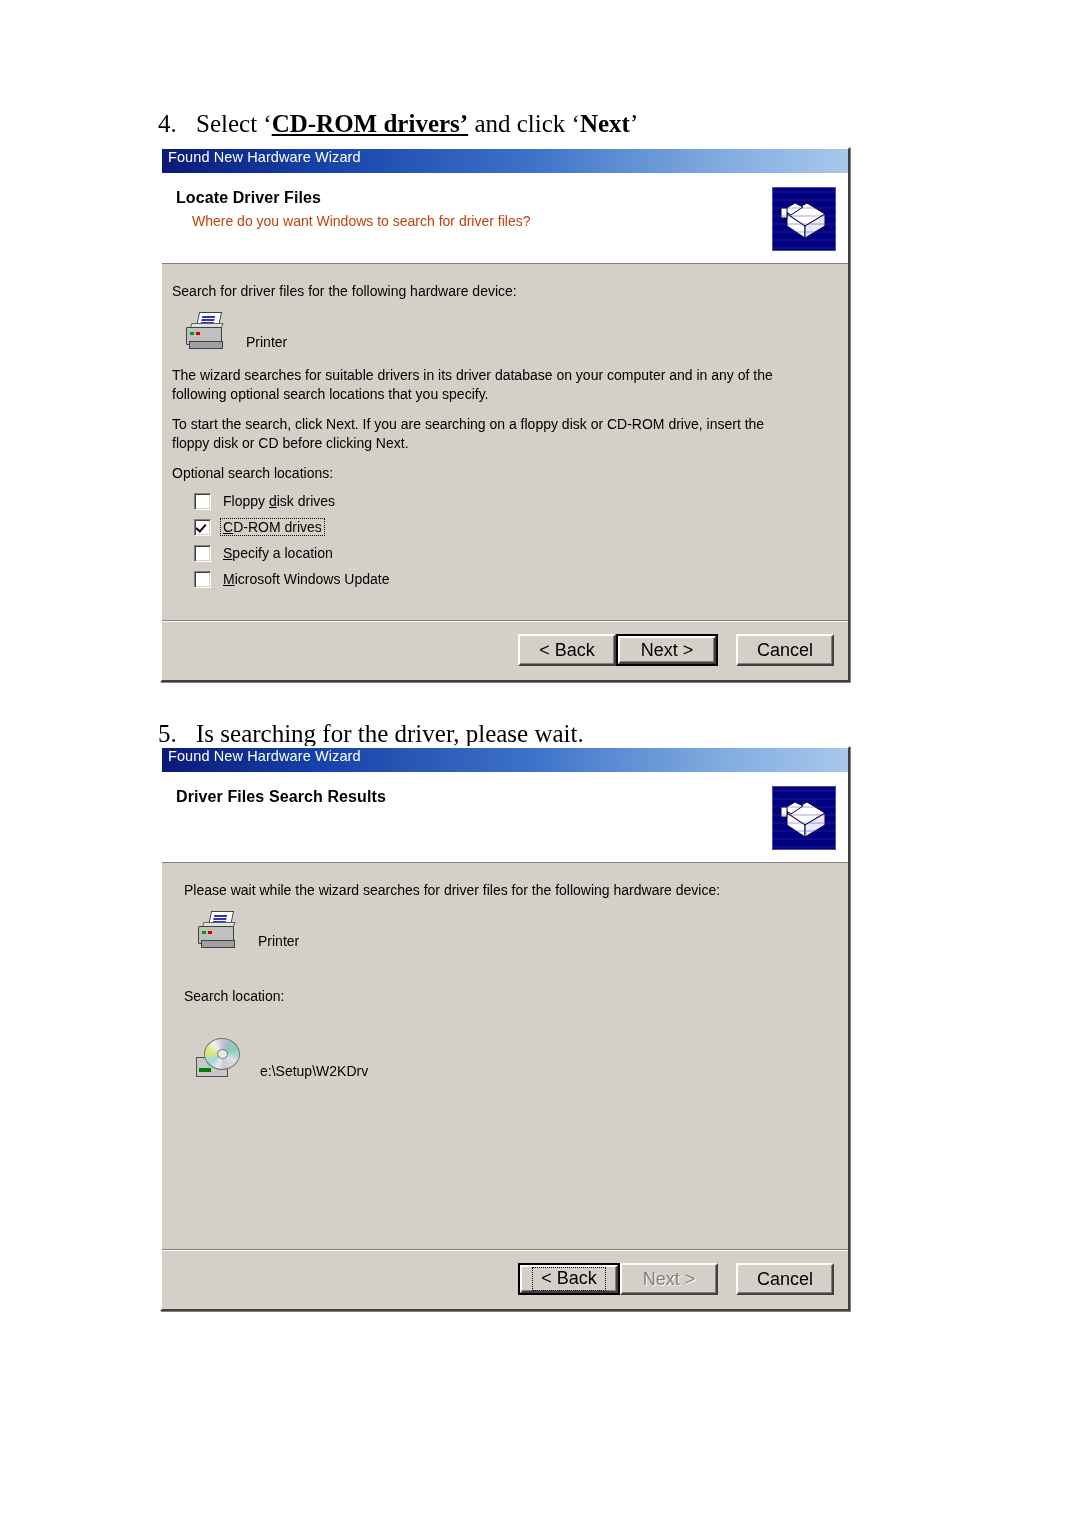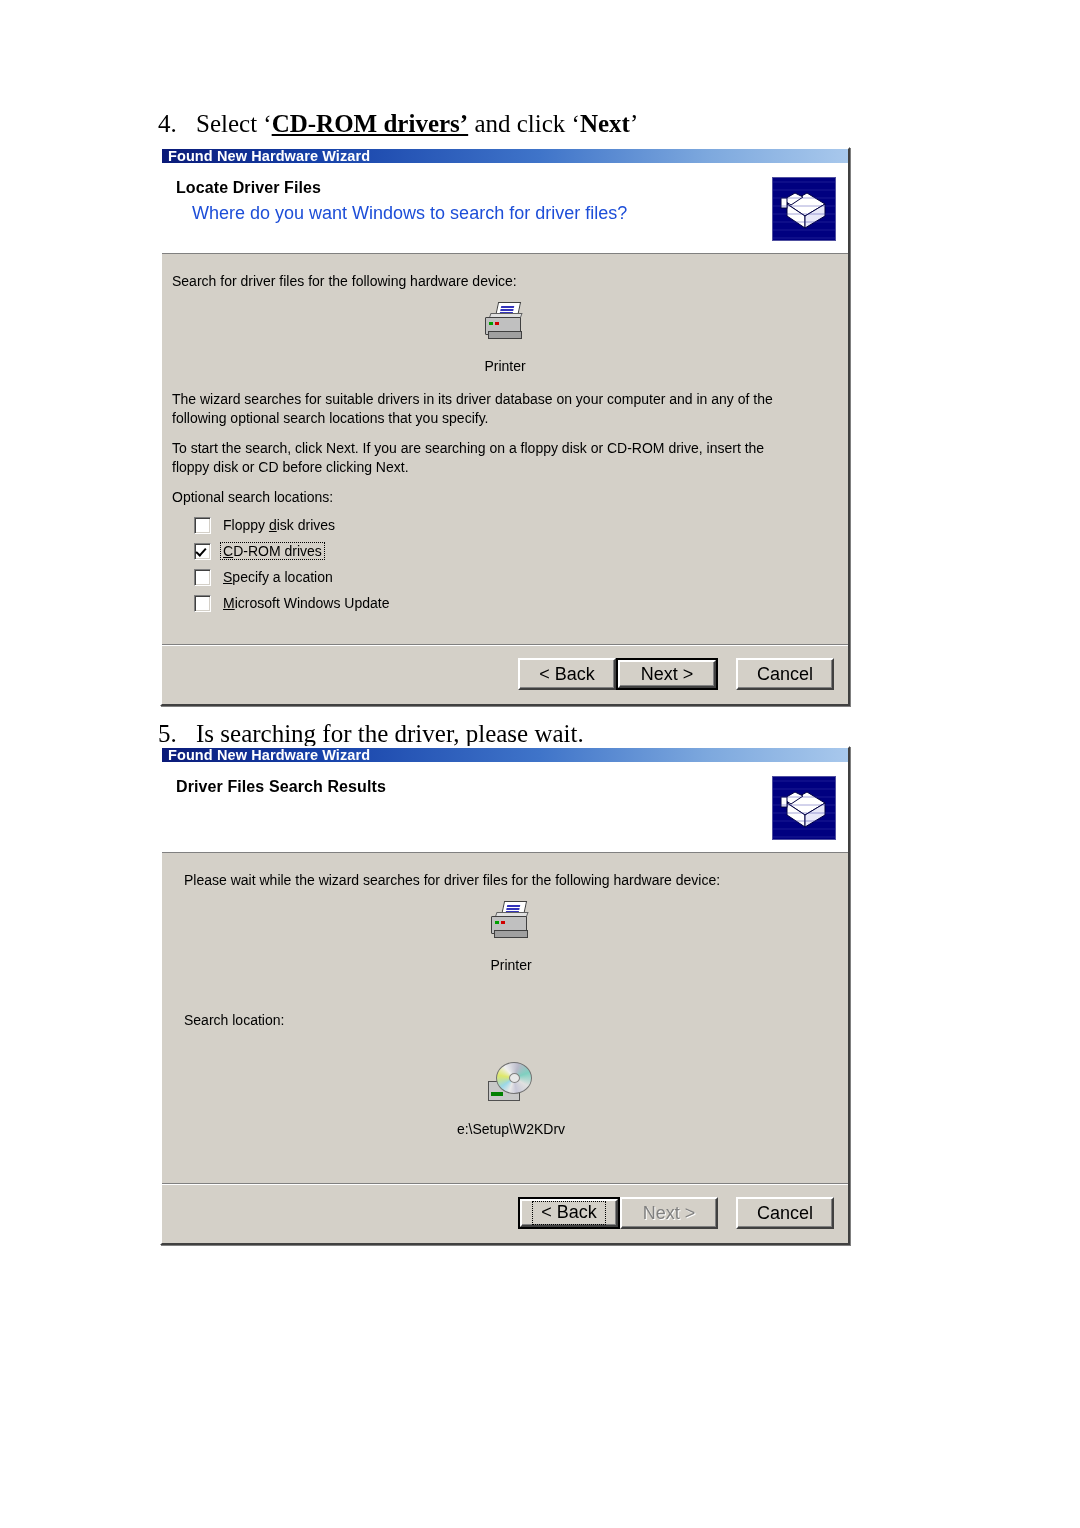--- a/index.html
+++ b/index.html
@@ -38,27 +38,27 @@
     width: 686px;
     background: #d4d0c8;
     border-top: 2px solid #ffffff;
     border-left: 2px solid #ffffff;
     border-right: 2px solid #404040;
     border-bottom: 2px solid #404040;
     box-shadow: 1px 1px 0 0 #808080;
     font-family: "Liberation Sans", sans-serif;
   }
   .titlebar {
-    height: 14px;
+    height: 24px;
     background: linear-gradient(to right, #0a1a78 0%, #1540a8 22%, #3f74c9 55%, #7ea9de 80%, #a8c8ec 100%);
     color: #ffffff;
     font-size: 14.5px;
-    font-weight: bold;
-    display: flex;
-    align-items: center;
+    font-weight: normal;
+    display: flex;
+    align-items: flex-start;
     padding-left: 6px;
     letter-spacing: 0.1px;
   }
   .wiz-header {
     background: #ffffff;
     display: flex;
     align-items: flex-start;
     justify-content: space-between;
     padding: 14px 10px 12px 14px;
     border-bottom: 1px solid #808080;
@@ -67,22 +67,22 @@
   }
   .wiz-header-text { padding-top: 2px; }
   .wiz-title {
     font-size: 16px;
     font-weight: bold;
     color: #000000;
     margin-bottom: 6px;
     letter-spacing: 0.1px;
   }
   .wiz-sub {
-    font-size: 18px;
-    color: #1d4ed8;
+    font-size: 14px;
+    color: #c2410c;
     padding-left: 16px;
   }
 
   
   .wiz-icon {
     width: 62px;
     height: 62px;
     flex: 0 0 auto;
     margin-right: 2px;
     background: #000080;
@@ -95,24 +95,23 @@
     position: relative;
     padding: 18px 22px 0 22px;
     box-sizing: border-box;
     font-size: 14px;
     color: #000000;
   }
   .body-line { margin: 0 0 4px 0; line-height: 1.3; }
 
   .device-row {
     display: flex;
-    align-items: center;
+    align-items: flex-end;
     margin: 12px 0 16px 12px;
     gap: 18px;
-    flex-direction: column;
   }
   .device-label { font-size: 14px; }
 
   .para { margin: 0 0 12px 0; line-height: 1.32; max-width: 610px; }
 
   .opt-label { margin: 4px 0 6px 0; }
 
   .checklist { margin-left: 22px; }
   .check-row {
     display: flex;
@@ -363,21 +362,21 @@
           <polygon points="10,22 22,15 30,19 18,27"></polygon>
           <rect x="8" y="20" width="6" height="10"></rect>
         </g>
         <g stroke="#3a3aa8" stroke-width="1" opacity="0.45">
           <path d="M0 4 H62 M0 12 H62 M0 20 H62 M0 28 H62 M0 36 H62 M0 44 H62 M0 52 H62 M0 60 H62"></path>
         </g>
       </svg>
     </div>
   </div>
 
-  <div class="wiz-body" style="height:330px;">
+  <div class="wiz-body" style="height:386px;">
     <p class="body-line">Please wait while the wizard searches for driver files for the following hardware device:</p>
 
     <div class="device-row">
       <div class="printer-icon">
         <div class="pr-paper">
             <i style="top:3px"></i>
             <i style="top:6px"></i>
             <i style="top:9px"></i>
             <i style="top:12px"></i>
           </div>

